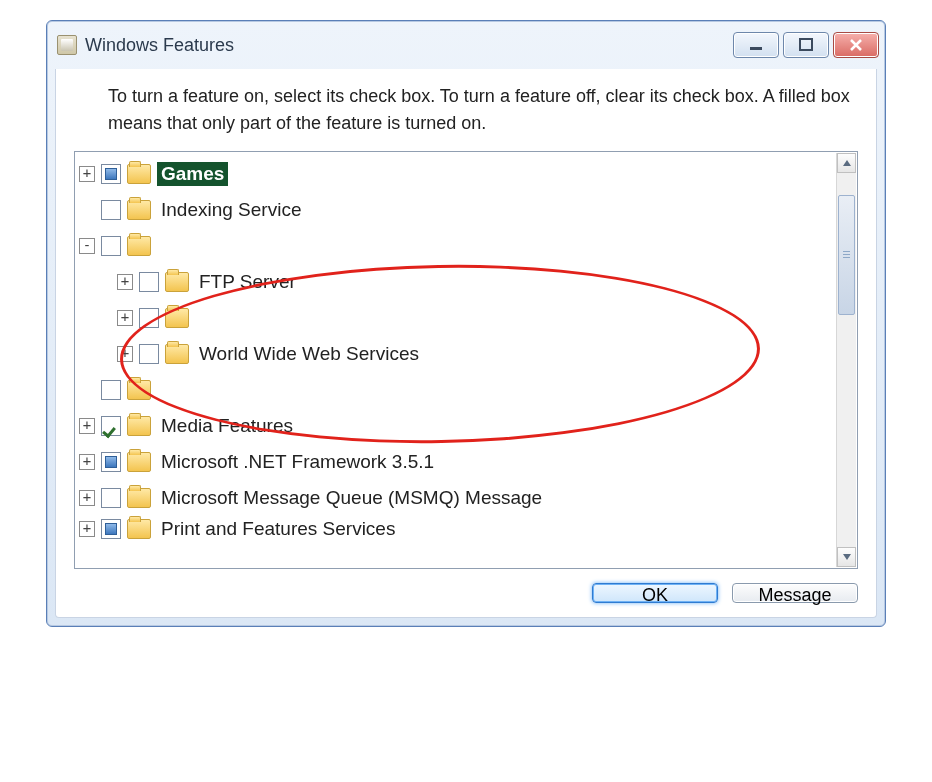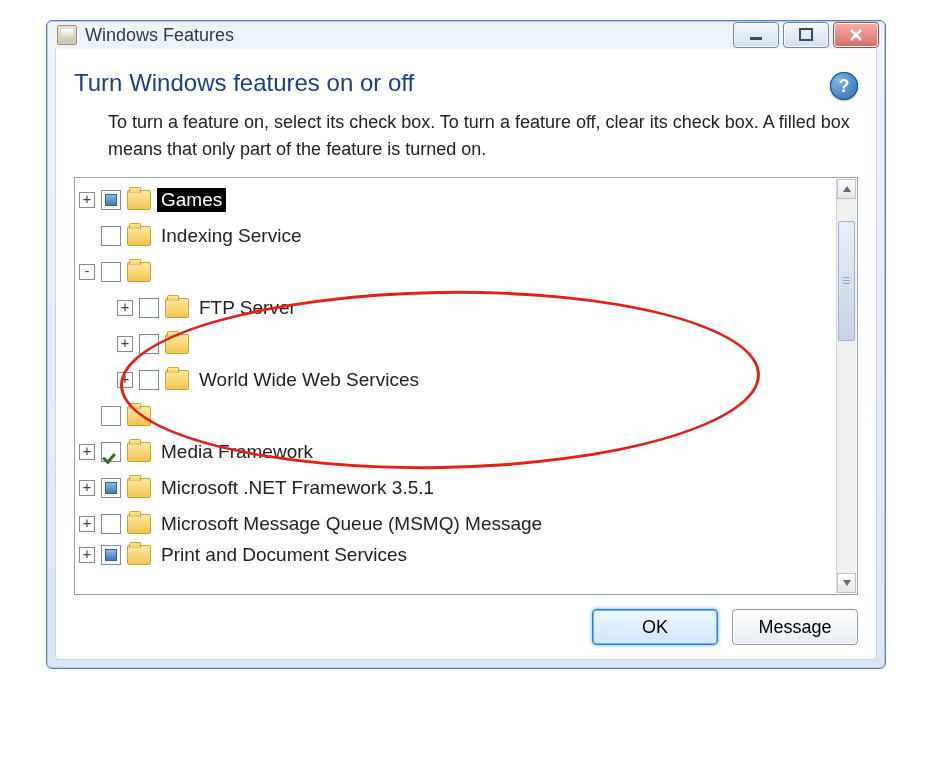--- a/index.html
+++ b/index.html
@@ -17,21 +17,21 @@
     margin: 0 auto;
     border: 1px solid #5a7fb7;
     border-radius: 6px;
     background: linear-gradient(#eef4fb, #dbe7f5);
     box-shadow: 0 0 0 1px #b7c9e2 inset;
   }
   .titlebar {
     display: flex;
     align-items: center;
     padding: 4px 6px 4px 10px;
-    height: 28px;
+    height: 48px;
   }
   .title-icon {
     width: 20px; height: 20px; margin-right: 8px;
     background: linear-gradient(#e7e2d0,#cfc7a8);
     border: 1px solid #9a9170; border-radius: 2px;
     position: relative;
   }
   .title-icon::after {
     content: ""; position: absolute; inset: 3px;
     background: linear-gradient(#fff,#c9c4b0);
@@ -124,21 +124,21 @@
     width: 24px; height: 20px; margin-right: 6px; flex: 0 0 24px;
     background: linear-gradient(#ffe9a6,#f3c44f);
     border: 1px solid #caa23a; border-radius: 2px; position: relative;
   }
   .folder::before {
     content: ""; position: absolute; left: 1px; top: -4px; width: 10px; height: 5px;
     background: linear-gradient(#ffe9a6,#f3c44f); border: 1px solid #caa23a;
     border-bottom: none; border-radius: 2px 2px 0 0;
   }
   .label { padding: 1px 4px; }
-  .label.selected { background: #000000; color: #fff; }
+  .label.selected { background: #14532d; color: #fff; font-weight: bold; }
   .indent1 { margin-left: 38px; }
   .scrollbar {
     position: absolute; right: 1px; top: 1px; bottom: 1px; width: 20px;
     background: #f0f0f0; border-left: 1px solid #d7d7d7;
     display: flex; flex-direction: column;
   }
   .sb-btn {
     height: 20px; background: linear-gradient(#fdfdfd,#e6e6e6);
     border: 1px solid #c0c0c0; margin: 0;
     display: flex; align-items: center; justify-content: center;
@@ -159,21 +159,21 @@
     position: absolute; pointer-events: none;
     border: 3px solid #e1221b; border-radius: 50%;
     left: 46px; top: 114px; width: 640px; height: 178px;
     transform: rotate(-1deg);
   }
   .btnrow {
     display: flex; justify-content: flex-end; gap: 14px;
     margin-top: 14px;
   }
   .dlgbtn {
-    width: 126px; height: 36px; font-size: 18px;
+    width: 126px; height: 20px; font-size: 18px;
     border: 1px solid #8a9aad; border-radius: 4px;
     background: linear-gradient(#fdfdfd,#e7ebf0);
     box-shadow: inset 0 0 0 1px #fff;
   }
   .dlgbtn.default {
     border-color: #2f7bd1;
     box-shadow: 0 0 0 1px #6fb2f5 inset, 0 0 4px #6fb2f5;
     background: linear-gradient(#eef7ff,#cfe6fb);
   }
   
@@ -200,24 +200,20 @@
     </div>
     <div class="winbtn close">
       <svg width="16" height="16">
           <path d="M3 3 L13 13 M13 3 L3 13" stroke="#fff" stroke-width="2.5"></path>
         </svg>
     </div>
   </div>
 
   <div class="client">
 
-    <div class="heading-row">
-      <div class="heading">Turn Windows features on or off</div>
-      <div class="help-icon">?</div>
-    </div>
 
     <div class="desc">To turn a feature on, select its check box. To turn a feature off, clear its check box. A filled box means that only part of the feature is turned on.</div>
 
     <div class="tree-wrap">
       <div class="tree">
         <div class="tree-inner" id="tree-inner">
             <div class="row">
               <div class="toggle">+</div>
               <div class="chk partial"></div>
               <div class="folder"></div>
@@ -253,39 +249,39 @@
             </div>
             <div class="row">
               <div class="toggle empty"></div>
               <div class="chk "></div>
               <div class="folder"></div>
             </div>
             <div class="row">
               <div class="toggle">+</div>
               <div class="chk checked"></div>
               <div class="folder"></div>
-              <div class="label">Media Framework</div>
+              <div class="label">Media Features</div>
             </div>
             <div class="row">
               <div class="toggle">+</div>
               <div class="chk partial"></div>
               <div class="folder"></div>
               <div class="label">Microsoft .NET Framework 3.5.1</div>
             </div>
             <div class="row">
               <div class="toggle">+</div>
               <div class="chk "></div>
               <div class="folder"></div>
               <div class="label">Microsoft Message Queue (MSMQ) Message</div>
             </div>
             <div class="row cut">
               <div class="toggle">+</div>
               <div class="chk partial"></div>
               <div class="folder"></div>
-              <div class="label">Print and Document Services</div>
+              <div class="label">Print and Features Services</div>
             </div>
           </div>
 
         <div class="scrollbar">
           <div class="sb-btn">
             <svg width="10" height="10">
                 <path d="M5 2 L9 8 L1 8 Z" fill="#5a6b80"></path>
               </svg>
           </div>
           <div class="sb-track">

